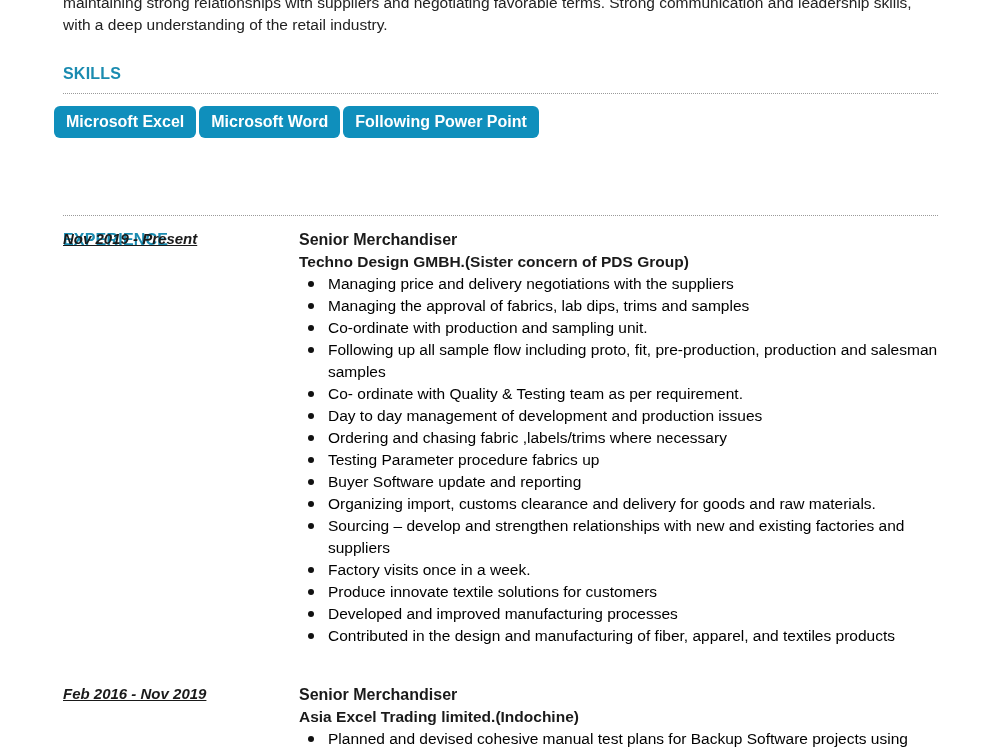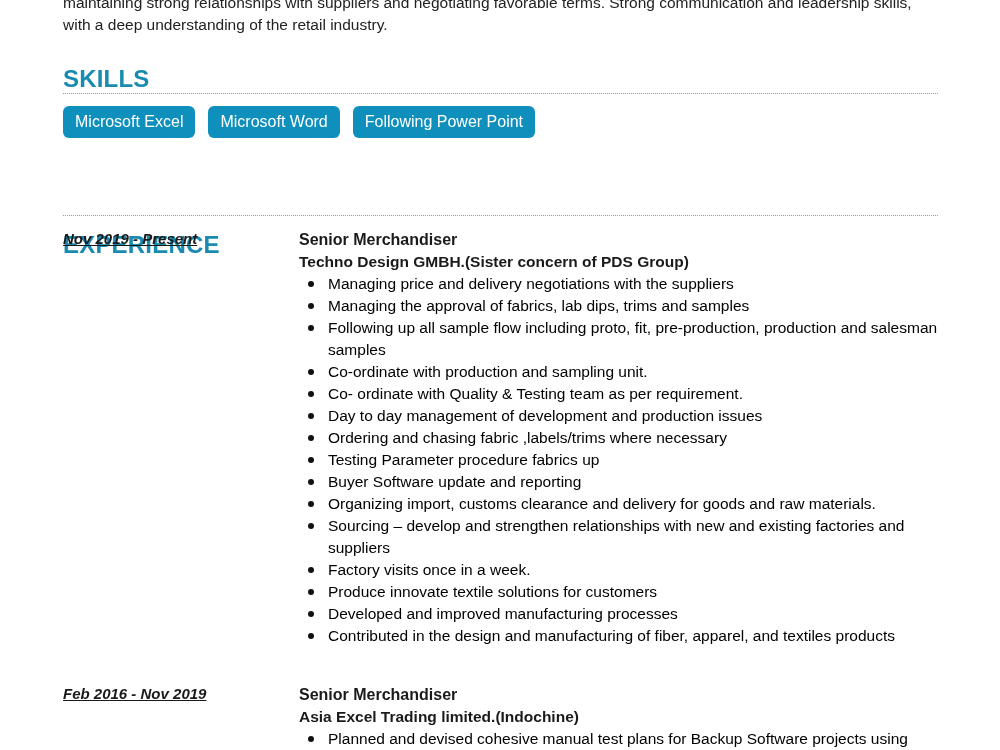--- a/index.html
+++ b/index.html
@@ -6,28 +6,28 @@
   body {
     width:1000px; height:750px; overflow:hidden; background:#ffffff;
     font-family:"Liberation Sans", "DejaVu Sans", sans-serif; color:#1a1a1a;
     position:relative;
   }
   .summary {
     position:absolute; left:63px; top:-8px; width:880px;
     font-size:15.5px; line-height:22px; color:#222;
   }
   .section-title {
-    position:absolute; left:63px; font-size:24px; font-weight:bold;
+    position:absolute; left:63px; font-size:16px; font-weight:bold;
     color:#1a8bb0; letter-spacing:0.2px;
   }
   .divider {
     position:absolute; left:63px; width:875px; height:0;
     border-top:1.5px dotted #9a9a9a;
   }
-  .skills { position:absolute; left:63px; top:106px; display:flex; gap:13px; }
+  .skills { position:absolute; left:54px; top:106px; display:flex; gap:3px;font-weight:bold; }
   .pill {
     background:#0f8fbc; color:#fff; border-radius:6px;
     font-size:16px; height:32px; line-height:32px; padding:0 12px;
     white-space:nowrap;
   }
   .job { position:absolute; left:63px; width:875px; }
   .job-date {
     position:absolute; left:0; top:0; font-size:15px; font-weight:bold;
     font-style:italic; color:#1a1a1a;text-decoration:underline;
   }
@@ -60,22 +60,22 @@
 <div class="divider" style="top:215px;"></div>
 
 <div class="job" style="top:230px;">
   <div class="job-date">Nov 2019 - Present</div>
   <div class="job-body">
     <div class="job-title">Senior Merchandiser</div>
     <div class="job-company">Techno Design GMBH.(Sister concern of PDS Group)</div>
     <ul class="bullets">
       <li>Managing price and delivery negotiations with the suppliers</li>
       <li>Managing the approval of fabrics, lab dips, trims and samples</li>
+      <li>Co-ordinate with production and sampling unit.</li>
       <li>Following up all sample flow including proto, fit, pre-production, production and salesman samples</li>
-      <li>Co-ordinate with production and sampling unit.</li>
       <li>Co- ordinate with Quality &amp; Testing team as per requirement.</li>
       <li>Day to day management of development and production issues</li>
       <li>Ordering and chasing fabric ,labels/trims where necessary</li>
       <li>Testing Parameter procedure fabrics up</li>
       <li>Buyer Software update and reporting</li>
       <li>Organizing import, customs clearance and delivery for goods and raw materials.</li>
       <li>Sourcing – develop and strengthen relationships with new and existing factories and suppliers</li>
       <li>Factory visits once in a week.</li>
       <li>Produce innovate textile solutions for customers</li>
       <li>Developed and improved manufacturing processes</li>

